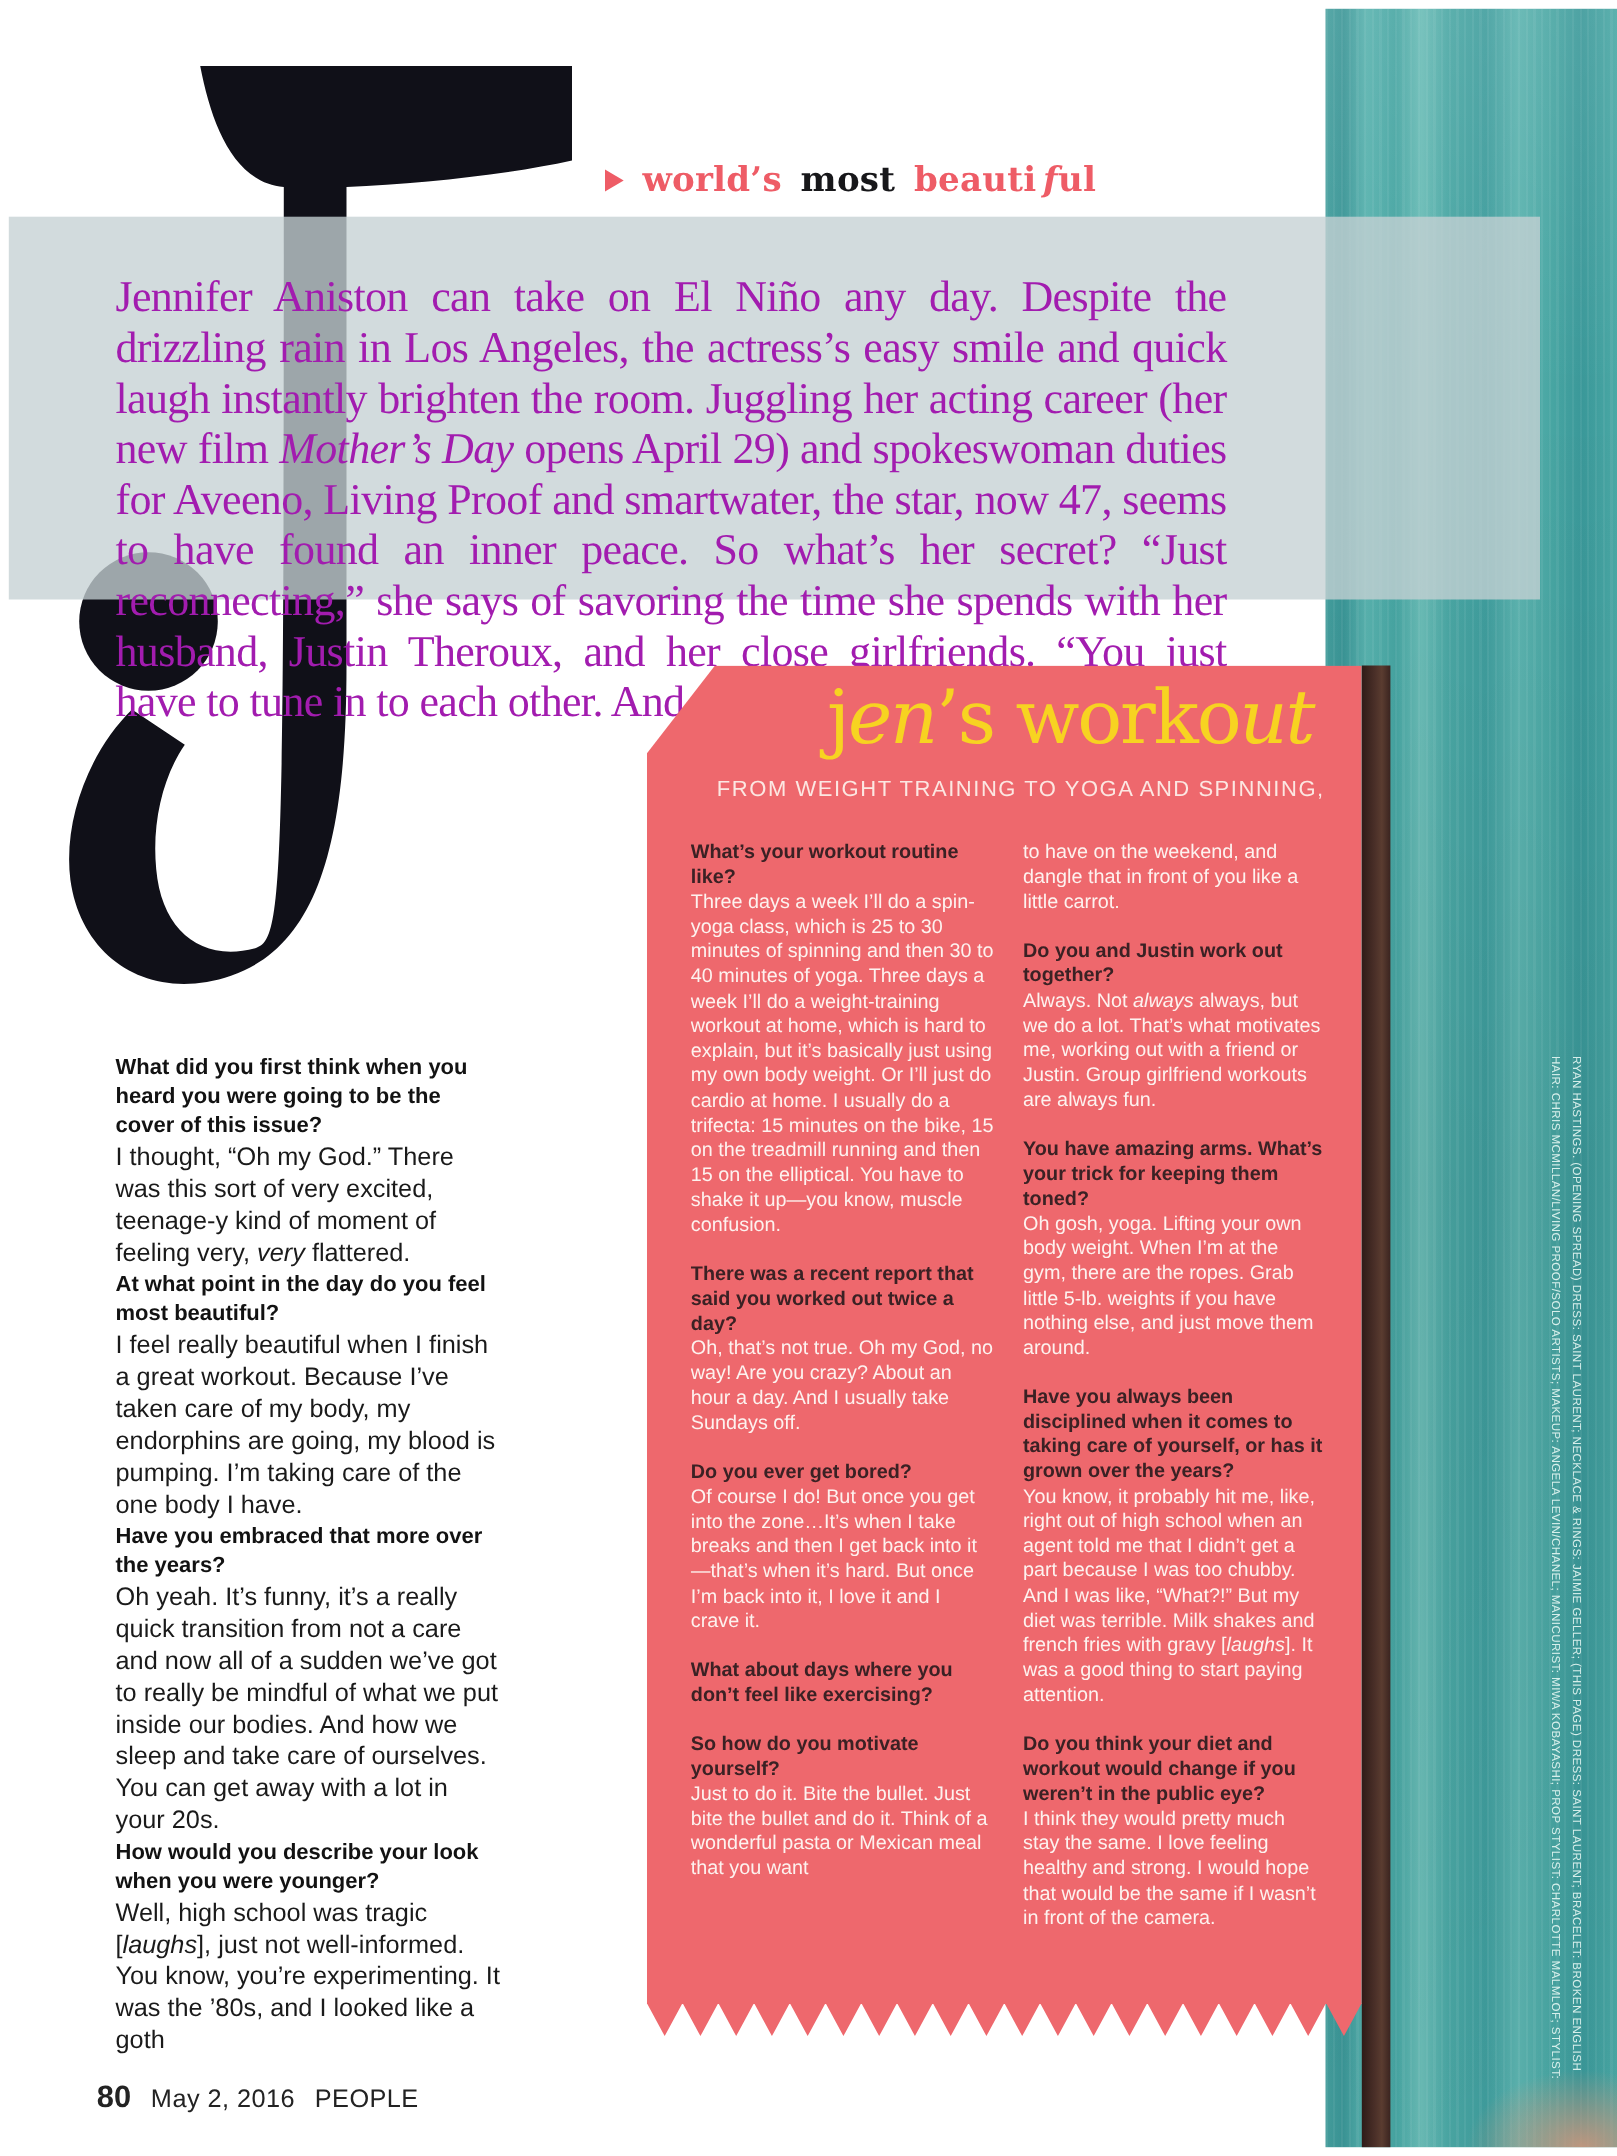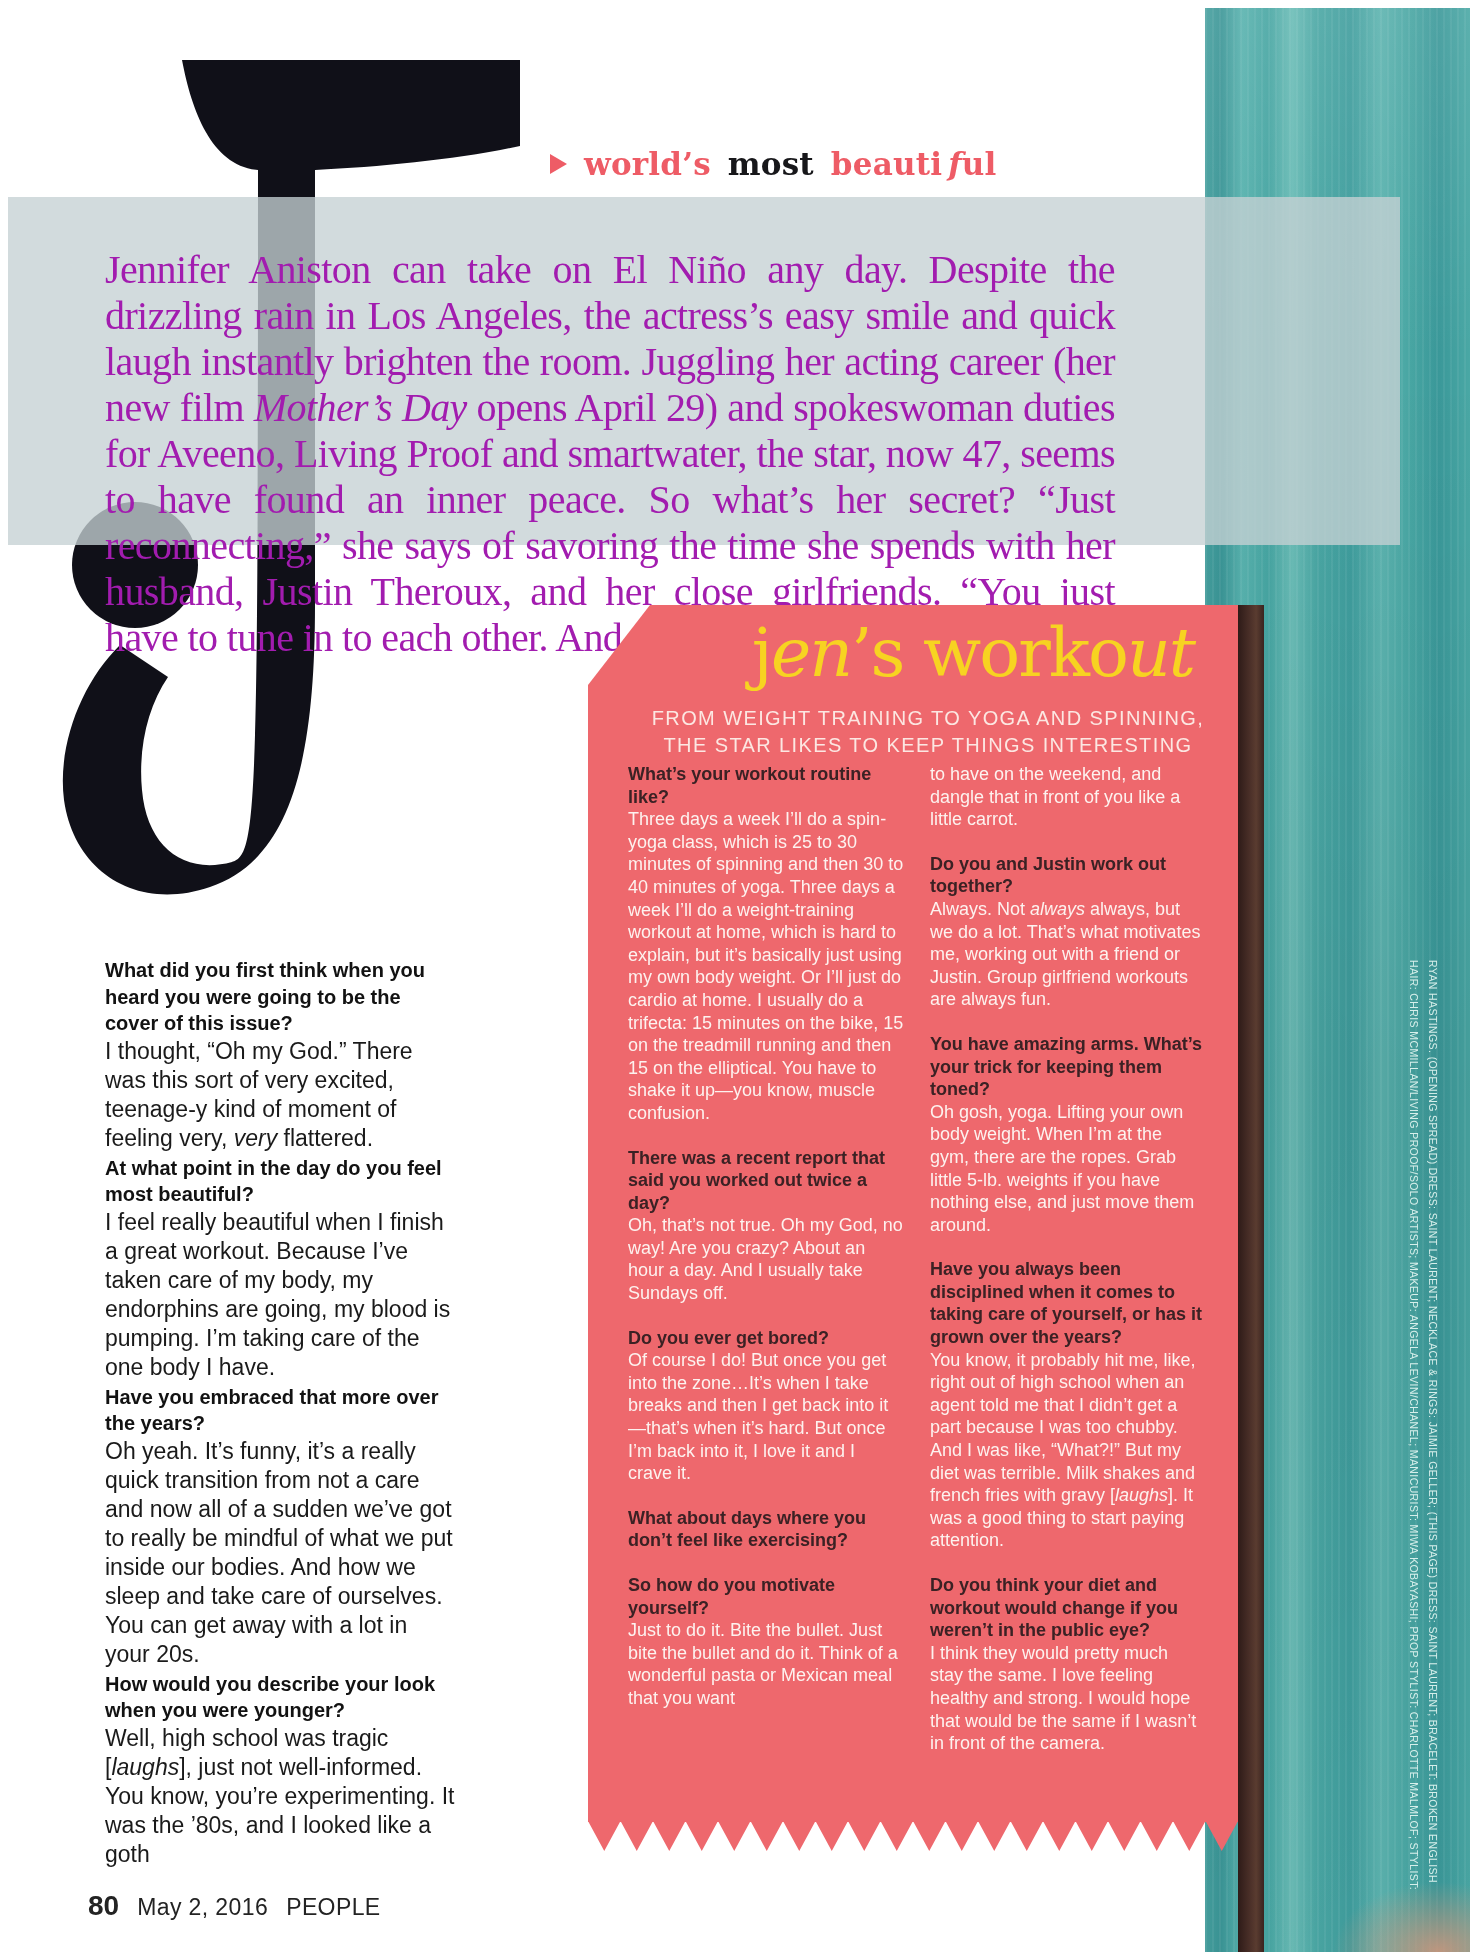--- a/index.html
+++ b/index.html
@@ -99,21 +99,20 @@
     <p class="q"><span>Have you embraced that more over the years?</span></p>
     <p class="a"><span>Oh yeah. It’s funny, it’s a really quick transition from not a care and now all of a sudden we’ve got to really be mindful of what we put inside our bodies. And how we sleep and take care of ourselves. You can get away with a lot in your 20s.</span></p>
     <p class="q"><span>How would you describe your look when you were younger?</span></p>
     <p class="a"><span>Well, high school was tragic [</span><i>laughs</i><span>], just not well-informed. You know, you’re experimenting. It was the ’80s, and I looked like a goth</span></p>
   </div>
 
   <div class="pink">
     <h2 class="pb-title"><span>j</span><i>en</i><span>’s worko</span><i>ut</i><span></span></h2>
     <div class="pb-sub">
       <div>FROM WEIGHT TRAINING TO YOGA AND SPINNING,</div>
-      <div>THE STAR LIKES TO KEEP THINGS INTERESTING</div>
     </div>
     <div class="pb-cols">
       <p class="pb-q first"><span>What’s your workout routine like?</span></p>
       <p class="pb-a"><span>Three days a week I’ll do a spin-yoga class, which is 25 to 30 minutes of spinning and then 30 to 40 minutes of yoga. Three days a week I’ll do a weight-training workout at home, which is hard to explain, but it’s basically just using my own body weight. Or I’ll just do cardio at home. I usually do a trifecta: 15 minutes on the bike, 15 on the treadmill running and then 15 on the elliptical. You have to shake it up—you know, muscle confusion.</span></p>
       <p class="pb-q"><span>There was a recent report that said you worked out twice a day?</span></p>
       <p class="pb-a"><span>Oh, that’s not true. Oh my God, no way! Are you crazy? About an hour a day. And I usually take Sundays off.</span></p>
       <p class="pb-q"><span>Do you ever get bored?</span></p>
       <p class="pb-a"><span>Of course I do! But once you get into the zone…It’s when I take breaks and then I get back into it—that’s when it’s hard. But once I’m back into it, I love it and I crave it.</span></p>
       <p class="pb-q"><span>What about days where you don’t feel like exercising?</span></p>
       <p class="pb-q"><span>So how do you motivate yourself?</span></p>

